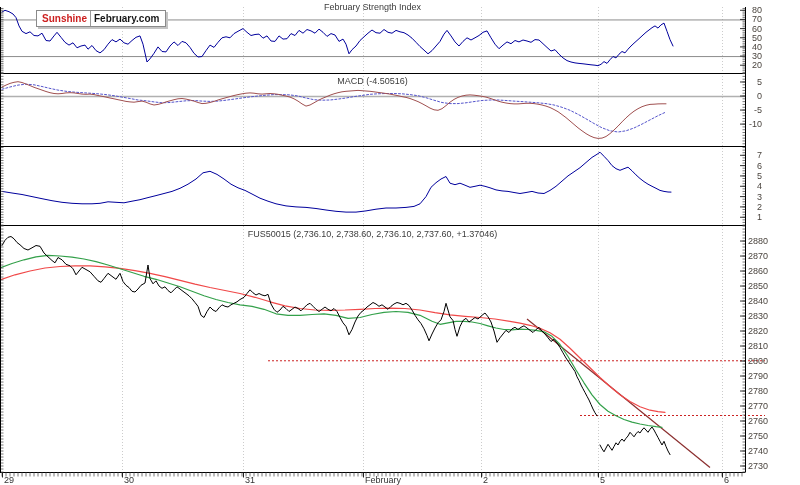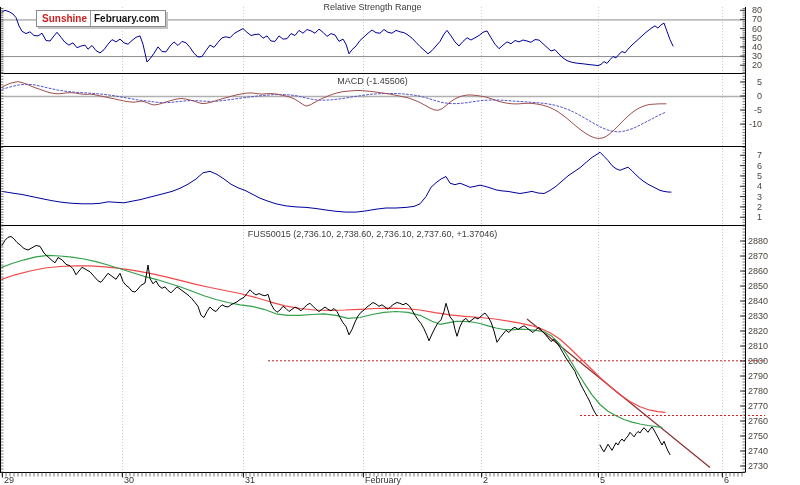--- a/index.html
+++ b/index.html
@@ -661,22 +661,22 @@
       <line x1="363.5" y1="472.5" x2="363.5" y2="477.5" stroke="#222" stroke-width="1"></line>
       <text x="365" y="482.5" text-anchor="start" font-size="9" fill="#333333" font-family="Liberation Sans, sans-serif">February</text>
       <line x1="481.5" y1="472.5" x2="481.5" y2="477.5" stroke="#222" stroke-width="1"></line>
       <text x="483" y="482.5" text-anchor="start" font-size="9" fill="#333333" font-family="Liberation Sans, sans-serif">2</text>
       <line x1="598.5" y1="472.5" x2="598.5" y2="477.5" stroke="#222" stroke-width="1"></line>
       <text x="600" y="482.5" text-anchor="start" font-size="9" fill="#333333" font-family="Liberation Sans, sans-serif">5</text>
       <line x1="722.5" y1="472.5" x2="722.5" y2="477.5" stroke="#222" stroke-width="1"></line>
       <text x="724" y="482.5" text-anchor="start" font-size="9" fill="#333333" font-family="Liberation Sans, sans-serif">6</text>
     </svg>
 
-  <div class="panel-title" style="top:2px">Relative Strength Range</div>
-  <div class="panel-title" style="top:76px">MACD (-1.45506)</div>
+  <div class="panel-title" style="top:2px">February Strength Index</div>
+  <div class="panel-title" style="top:76px">MACD (-4.50516)</div>
   <div class="panel-title" style="top:229px">FUS50015 (2,736.10, 2,738.60, 2,736.10, 2,737.60, +1.37046)</div>
 
   <div class="logo">
     <span class="logo-red">Sunshine</span>
     <span class="logo-sep"></span>
     <span class="logo-black">February.com</span>
   </div>
 </div>
 
 </body></html>

